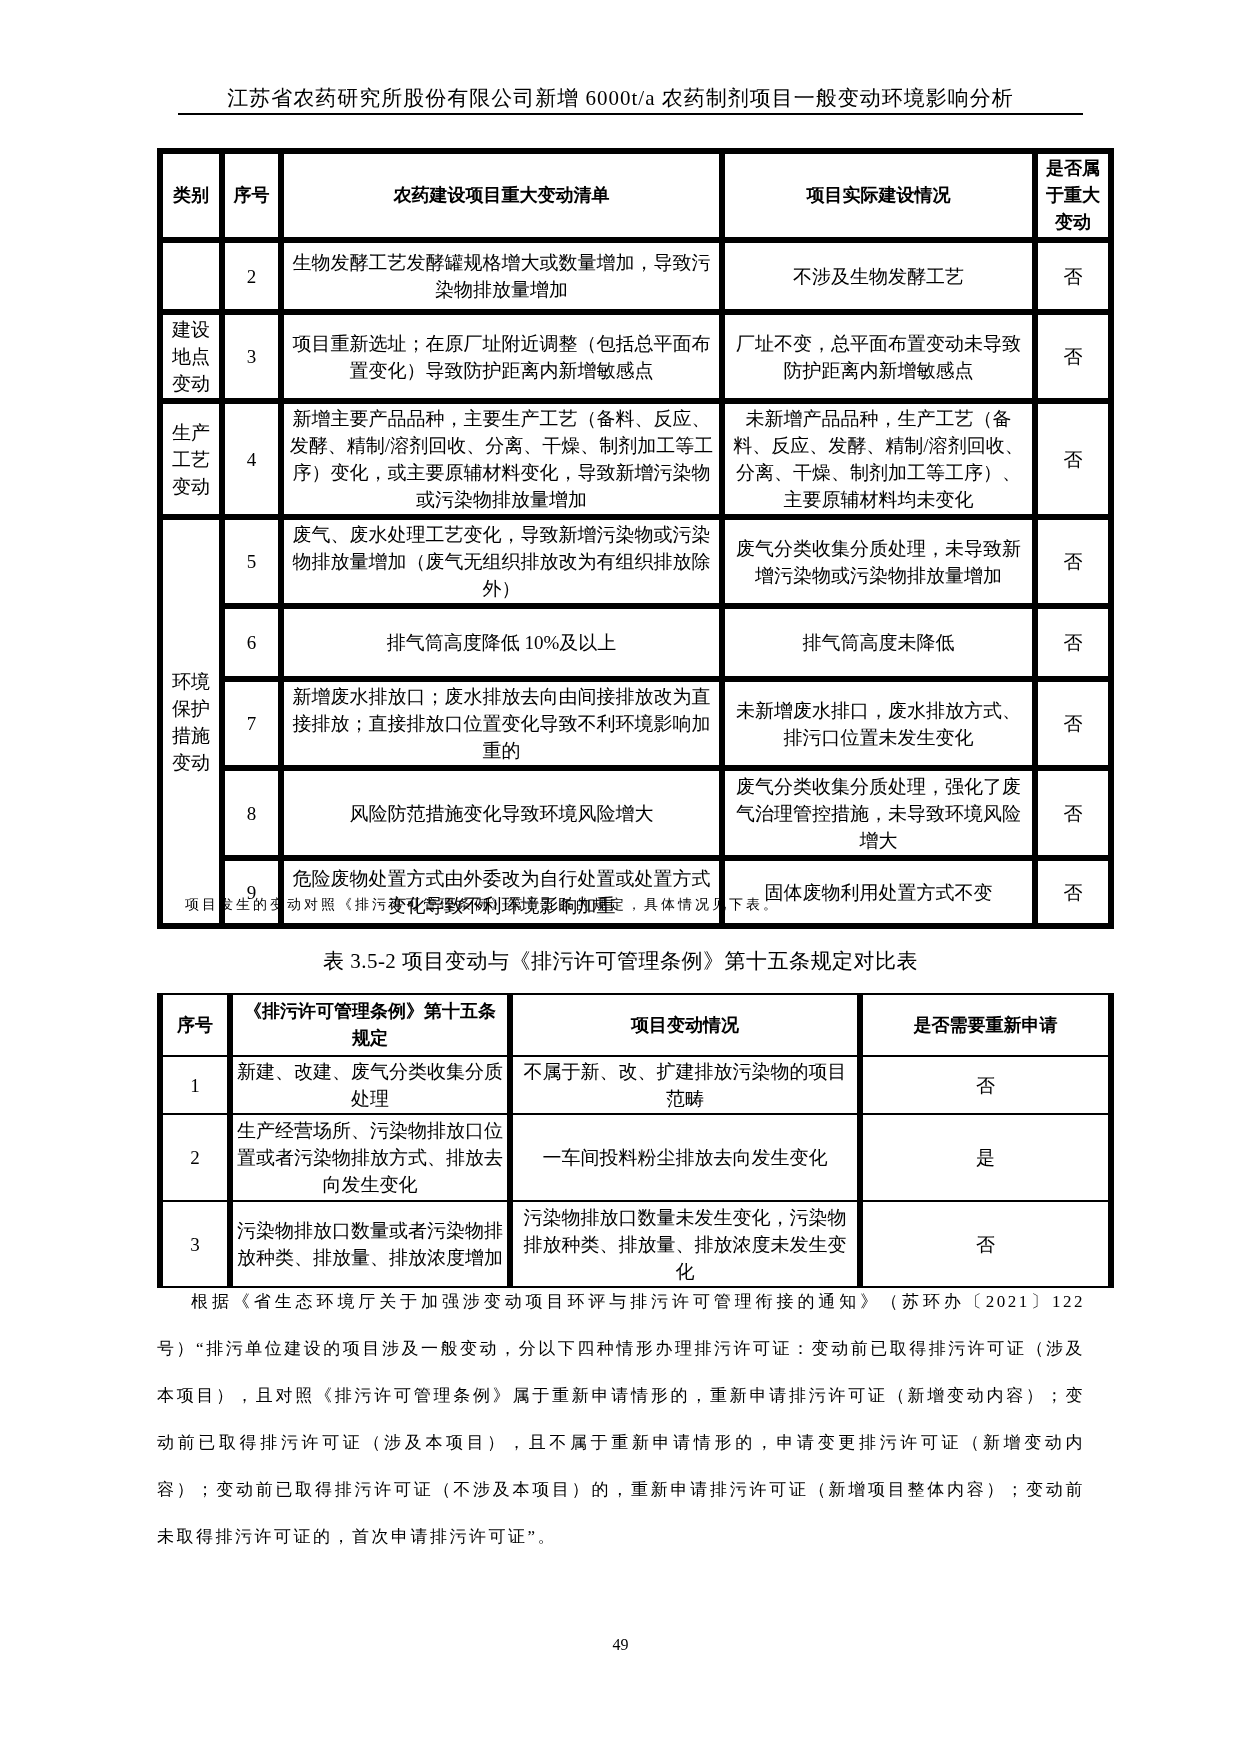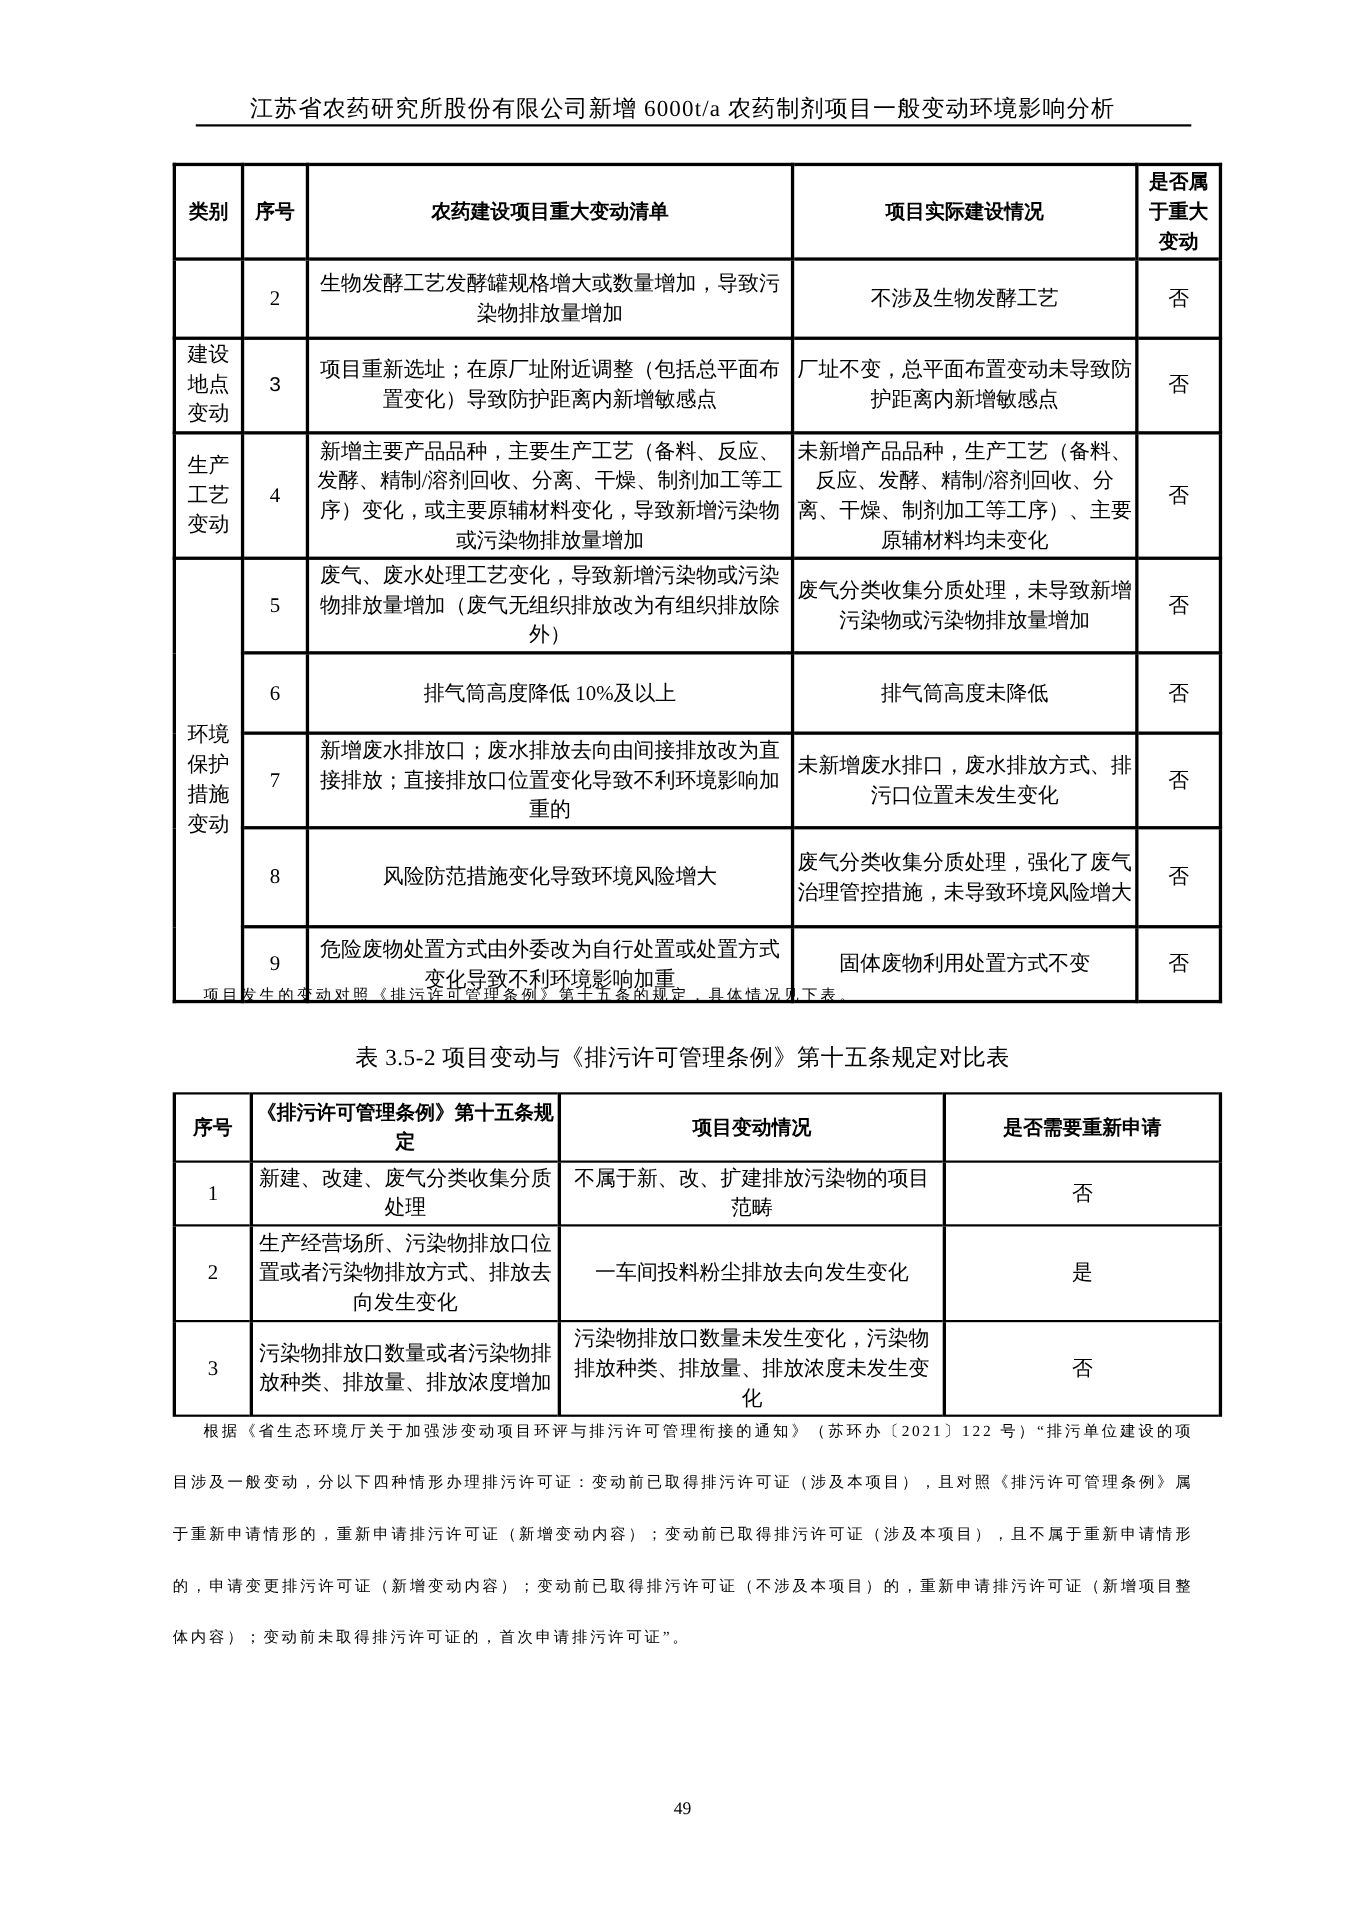--- a/index.html
+++ b/index.html
@@ -14,52 +14,52 @@
   }
   .header-rule{
     position:absolute;top:113px;left:178px;width:905px;height:0;
     border-bottom:2px solid #000;
   }
   table{border-collapse:collapse;table-layout:fixed;background:#fff;}
   .doc-table{position:absolute;left:157px;border:2px solid #000;}
   #table1{top:148px;width:951px;}
   #table2{top:993px;width:951px;}
   th,td{
-    border:3px solid #000000;text-align:center;vertical-align:middle;
+    border:6px solid #000000;text-align:center;vertical-align:middle;
     font-size:19px;line-height:27px;padding:1px 3px;
     word-break:break-all;overflow:hidden;
   }
   th{font-weight:bold;font-size:18px;}
   .doc-table thead th{border-bottom:2px solid #000;}
   tr.group-start td{border-top:2px solid #000;}
   #table2 td,#table2 th{border-top-width:2px;border-bottom-width:2px;}
   #table1 thead tr{height:72px;}
   #table1 tbody tr:nth-child(1){height:72px;}
-  #table1 tbody tr:nth-child(2){height:86px;font-family:Liberation Mono, monospace;}
+  #table1 tbody tr:nth-child(2){height:86px;}
   #table1 tbody tr:nth-child(3){height:114px;margin-top:28px;}
   #table1 tbody tr:nth-child(4){height:86px;}
   #table1 tbody tr:nth-child(5){height:73px;}
   #table1 tbody tr:nth-child(6){height:86px;}
   #table1 tbody tr:nth-child(7){height:90px;}
   #table1 tbody tr:nth-child(8){height:68px;}
   #table2 thead tr{height:62px;}
   #table2 tbody tr:nth-child(1){height:57px;}
   #table2 tbody tr:nth-child(2){height:87px;}
   #table2 tbody tr:nth-child(3){height:86px;}
   .between-text{
     position:absolute;top:896px;left:157px;width:928px;
     font-size:14px;letter-spacing:3px;text-indent:2em;white-space:nowrap;
   }
   .table2-title{
     position:absolute;top:947px;left:0;width:100%;
     text-align:center;font-weight:normal;font-size:21px;letter-spacing:0.5px;
   }
   .body-paragraph{
     position:absolute;top:1278px;left:157px;width:928px;
-    font-size:14px;line-height:47px;letter-spacing:2.5px;
+    font-size:17px;line-height:47px;letter-spacing:2.5px;
     text-align:justify;text-indent:2em;
   }
   .page-number{
     position:absolute;top:1636px;left:0;width:100%;
     text-align:center;font-size:16px;
   }
 </style>
 </head>
 <body>
 

